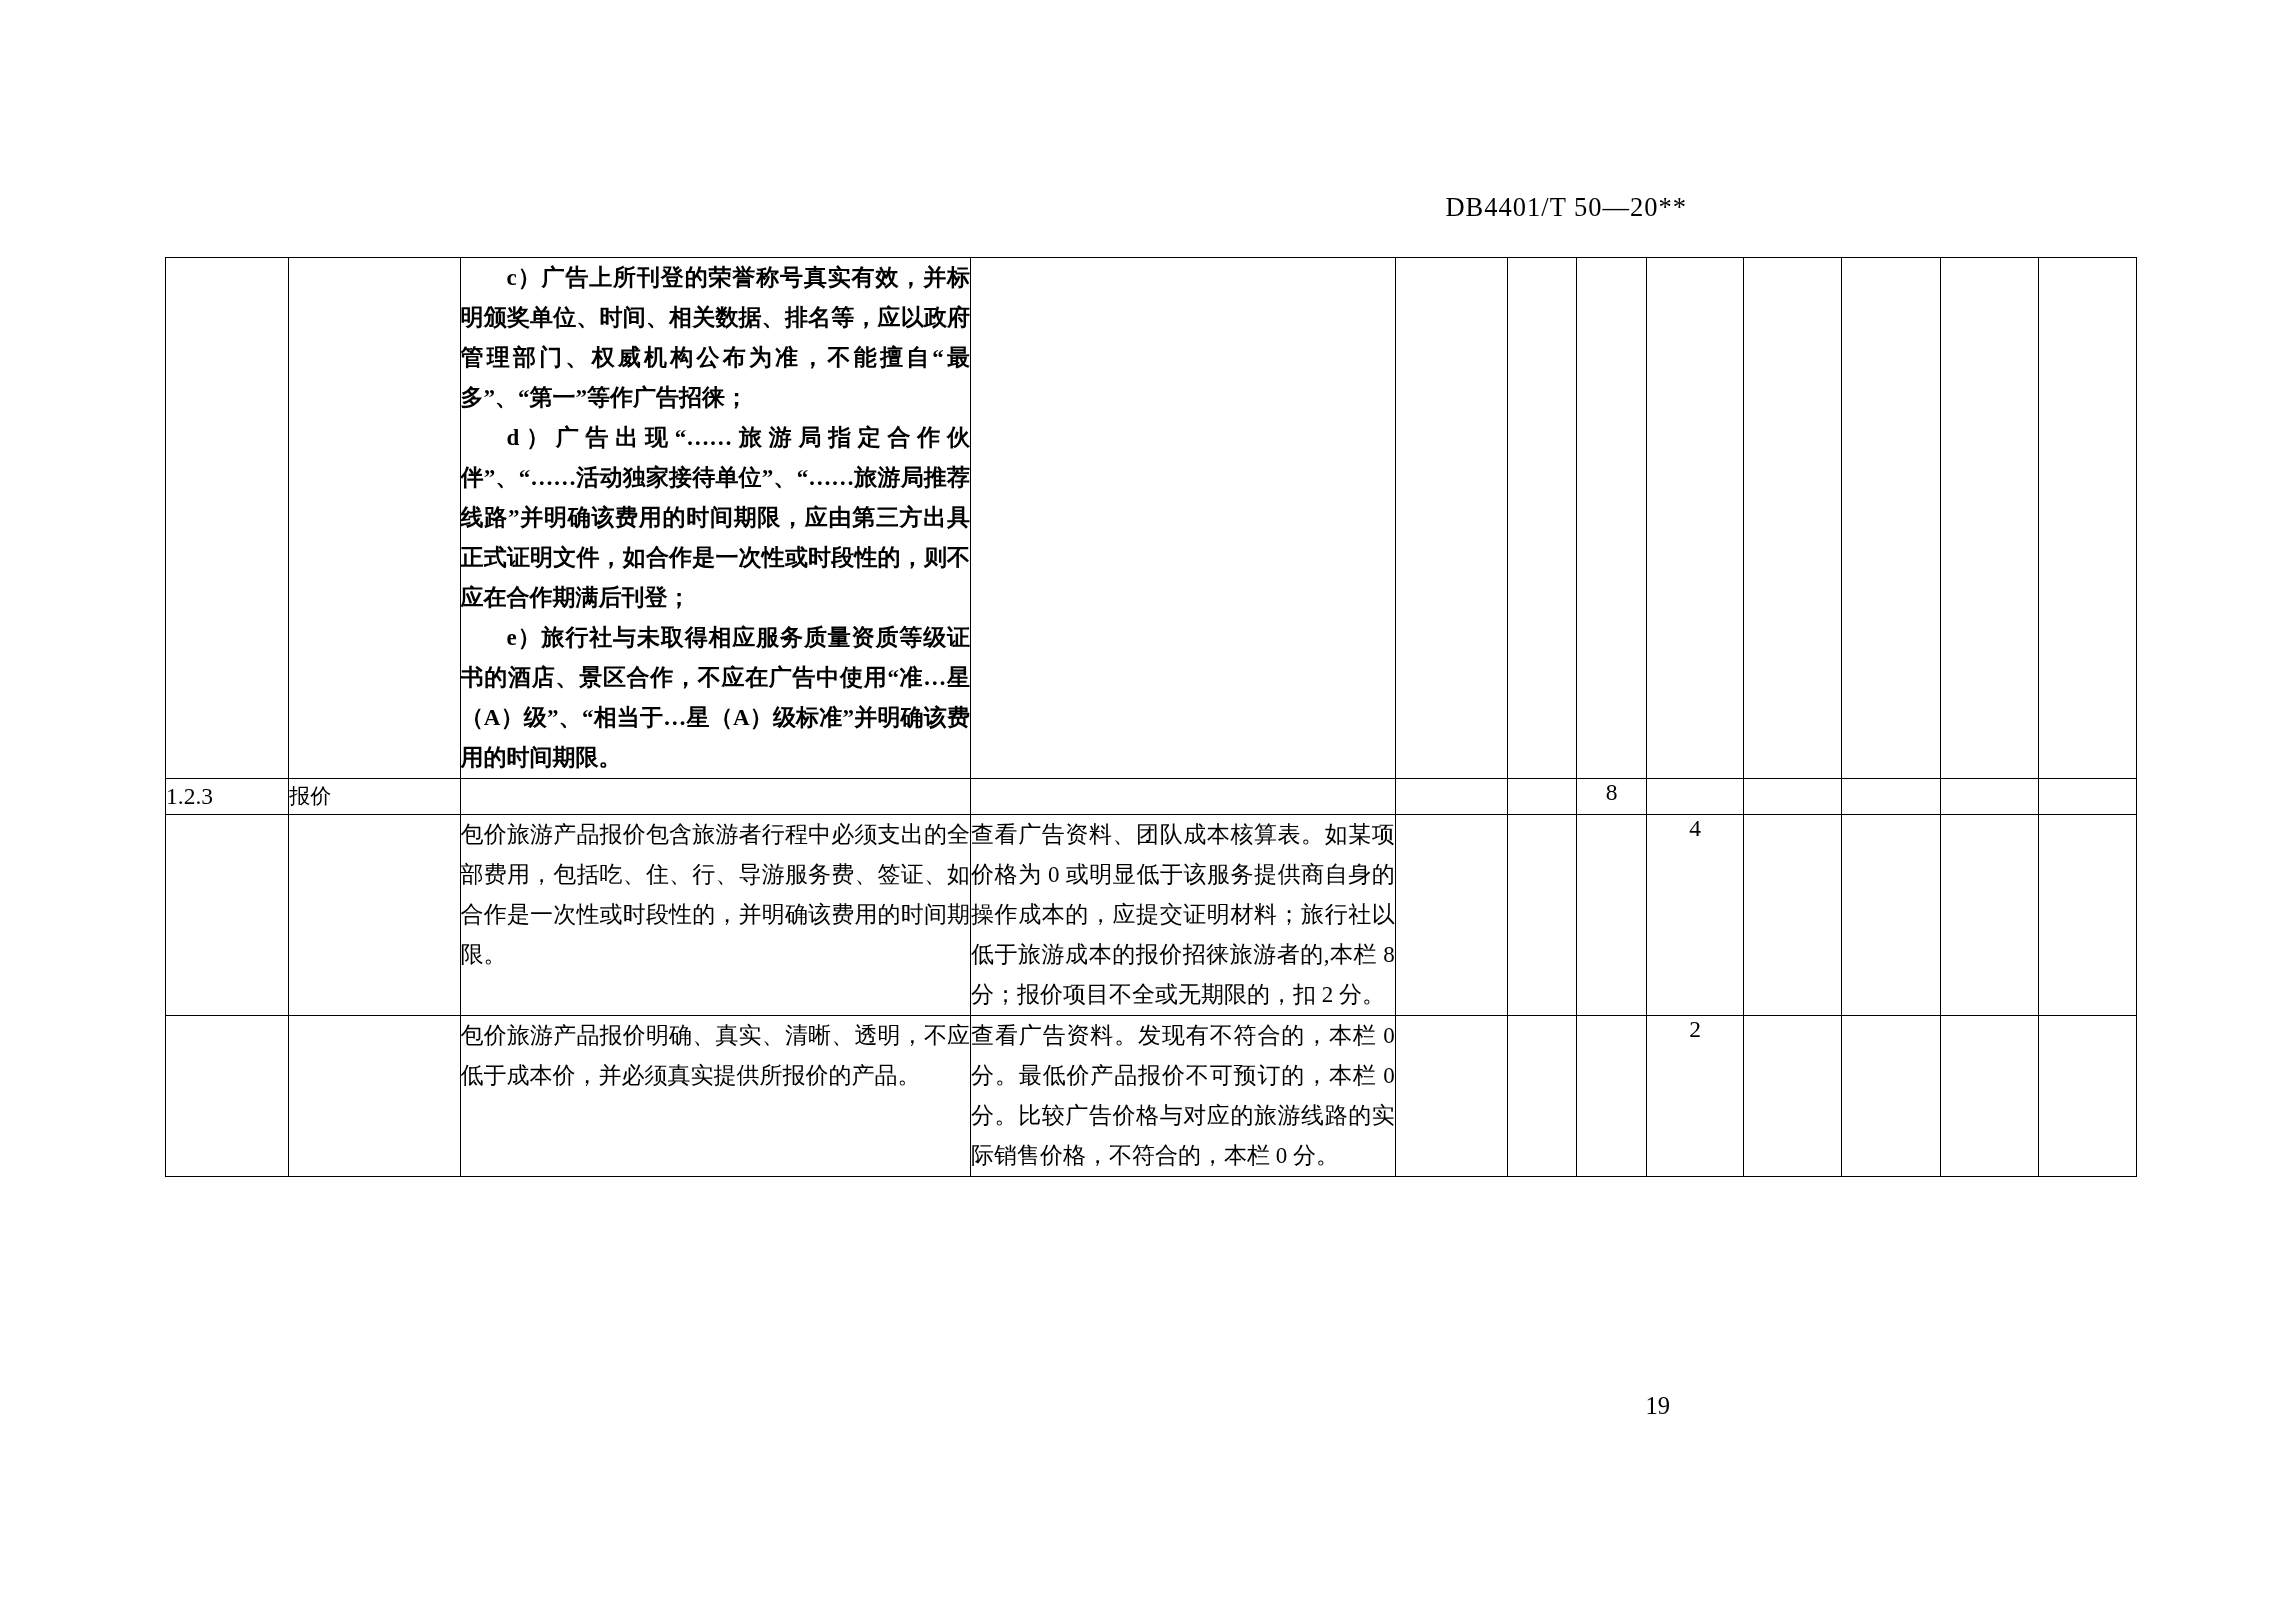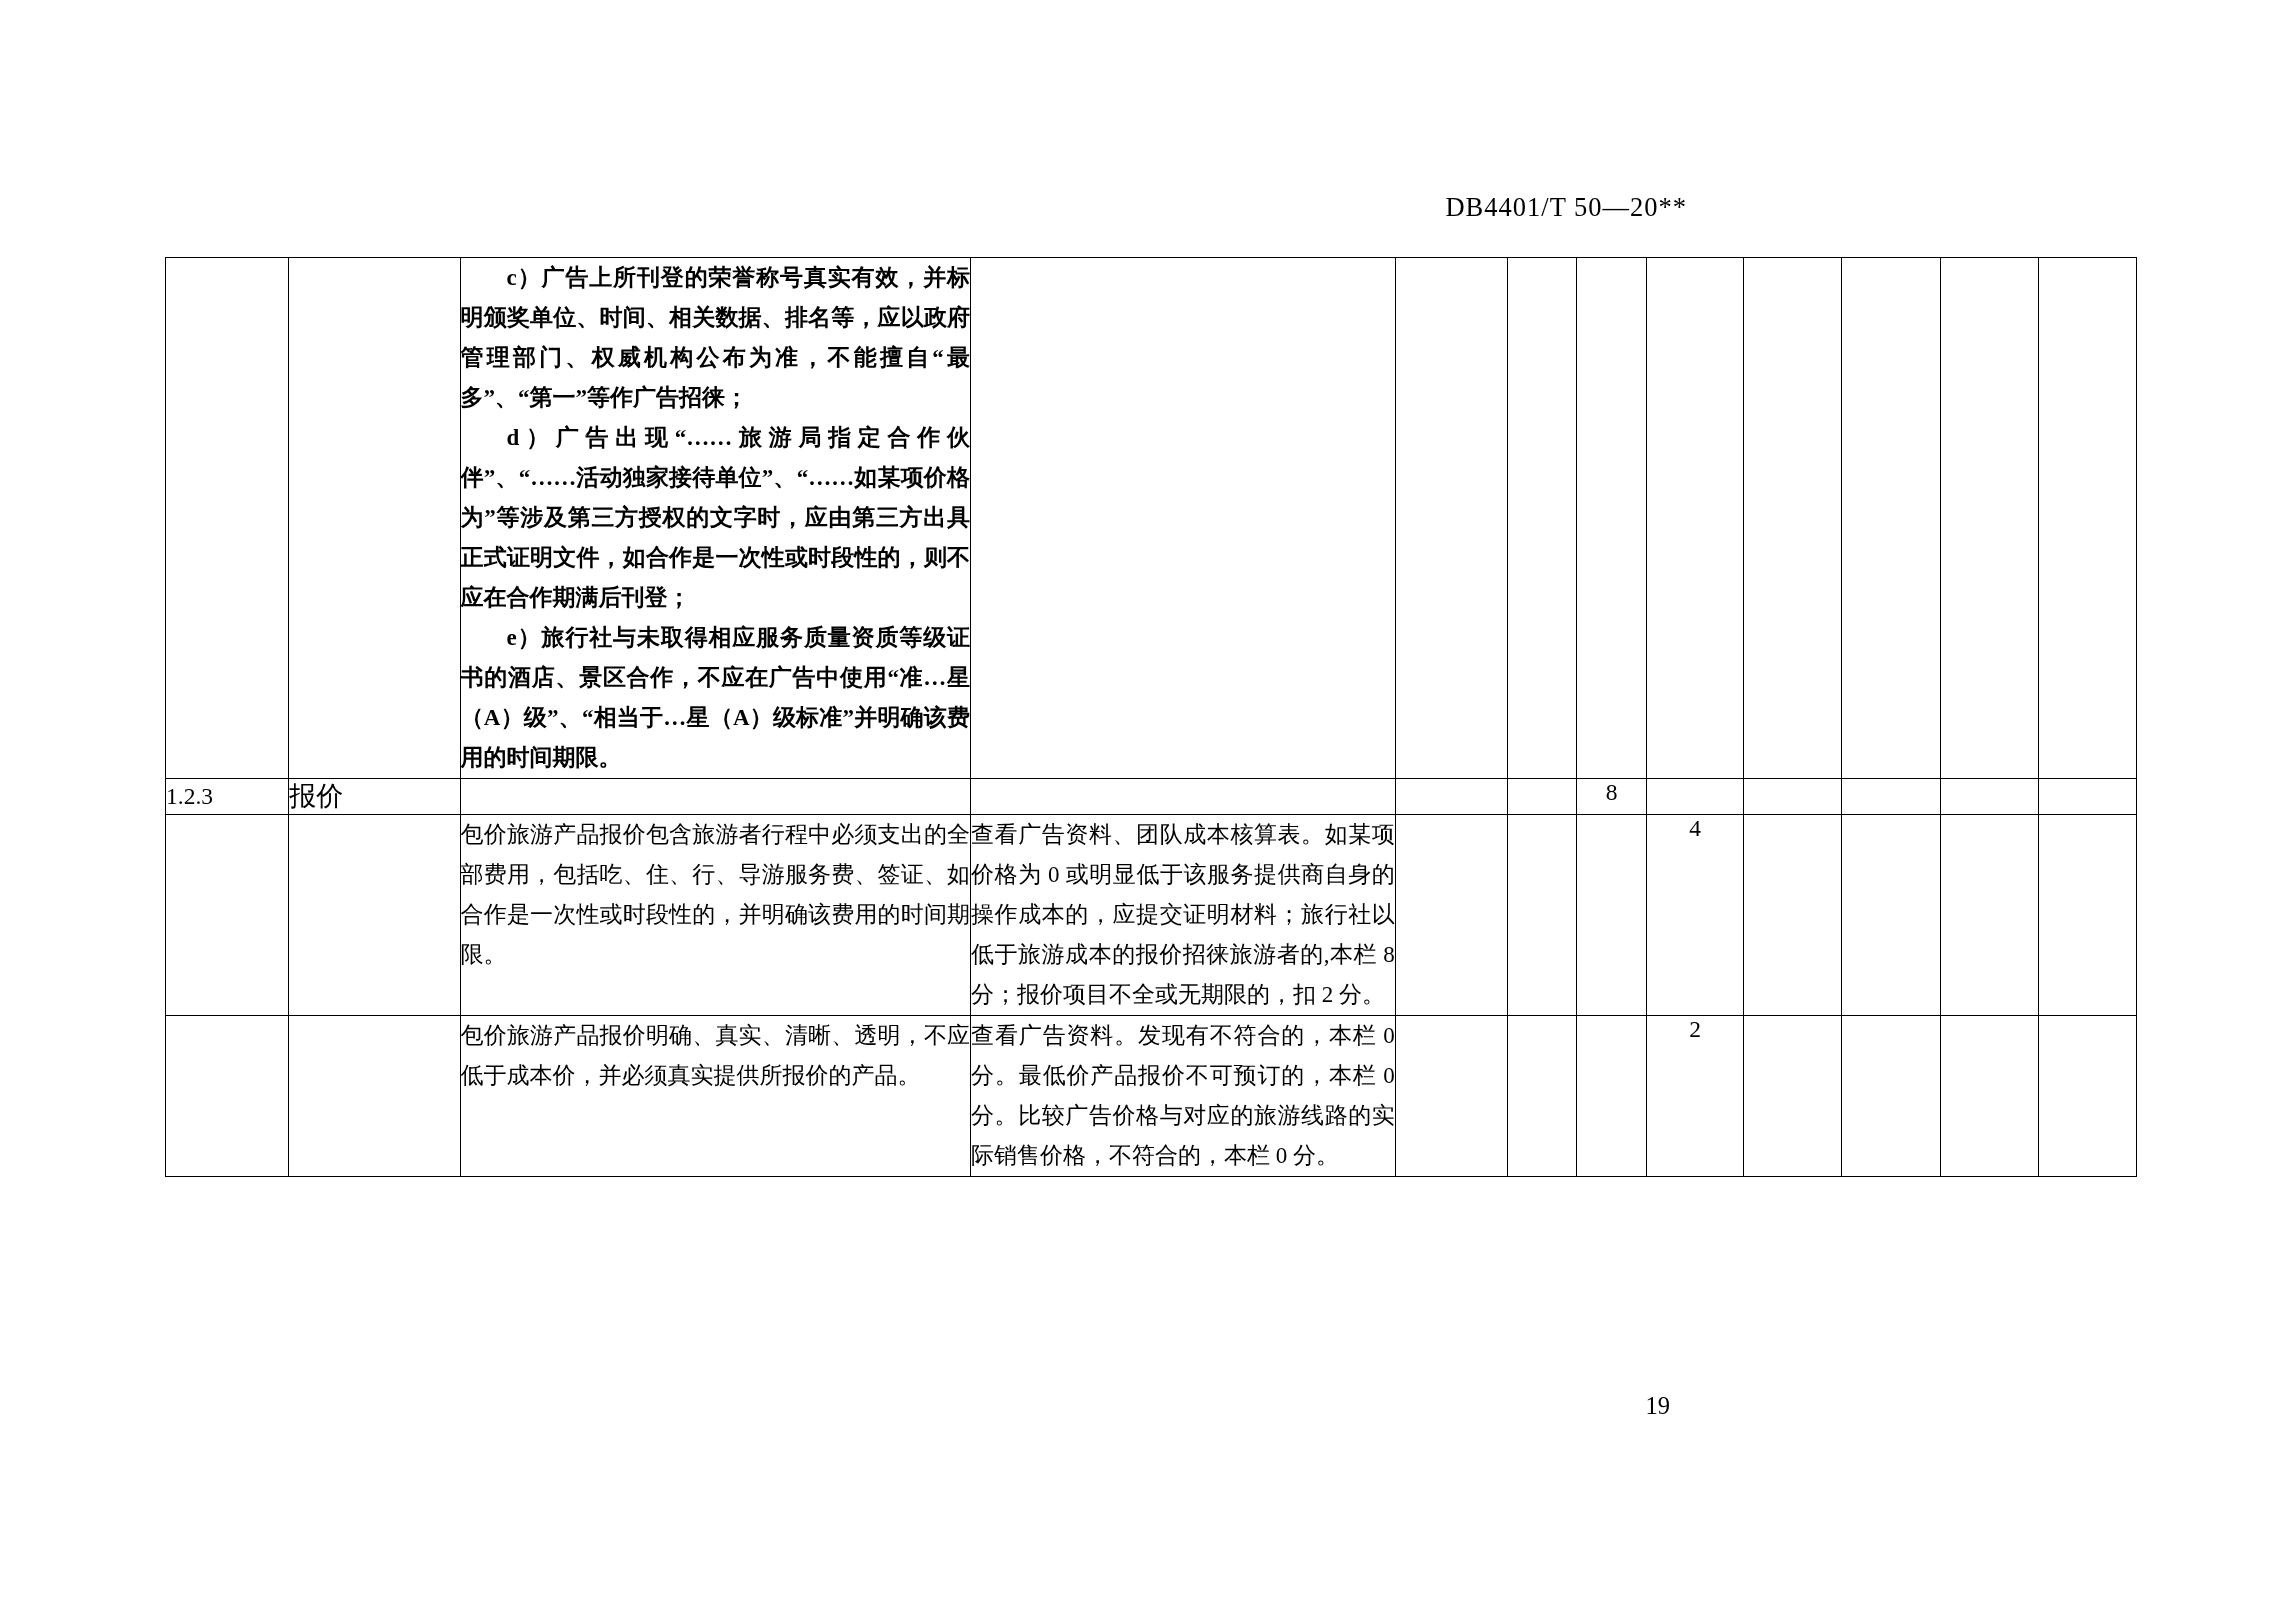--- a/index.html
+++ b/index.html
@@ -67,21 +67,21 @@
   .center-num {
     text-align: center;
     font-size: 23.5px;
     vertical-align: middle;
     font-family: "Liberation Serif", serif;
   }
   td.mid {
     vertical-align: middle;
   }
   .label-cell {
-    font-size: 27px;
+    font-size: 21px;
     padding: 11.8px 15.7px;
     line-height: 35px;
   }
   .code-cell {
     font-size: 23.5px;
     padding: 11.8px 15.7px;
     line-height: 35px;
     text-align: left;
   }
 </style>
@@ -107,21 +107,21 @@
       <col style="width:86px">
       <col style="width:86px">
     </colgroup>
     <tbody>
 
       <tr>
         <td class="code-cell"></td>
         <td class="label-cell"></td>
         <td class="cell-pad">
           <div class="para indent">c）广告上所刊登的荣誉称号真实有效，并标明颁奖单位、时间、相关数据、排名等，应以政府管理部门、权威机构公布为准，不能擅自“最多”、“第一”等作广告招徕；</div>
-          <div class="para indent">d）广告出现“……旅游局指定合作伙伴”、“……活动独家接待单位”、“……如某项价格为”等涉及第三方授权的文字时，应由第三方出具正式证明文件，如合作是一次性或时段性的，则不应在合作期满后刊登；</div>
+          <div class="para indent">d）广告出现“……旅游局指定合作伙伴”、“……活动独家接待单位”、“……旅游局推荐线路”并明确该费用的时间期限，应由第三方出具正式证明文件，如合作是一次性或时段性的，则不应在合作期满后刊登；</div>
           <div class="para indent">e）旅行社与未取得相应服务质量资质等级证书的酒店、景区合作，不应在广告中使用“准…星（A）级”、“相当于…星（A）级标准”并明确该费用的时间期限。</div>
         </td>
         <td class="cell-pad"></td>
         <td class="center-num mid"></td>
         <td class="center-num mid"></td>
         <td class="center-num mid"></td>
         <td class="center-num mid"></td>
         <td class="center-num mid"></td>
         <td class="center-num mid"></td>
         <td class="center-num mid"></td>

